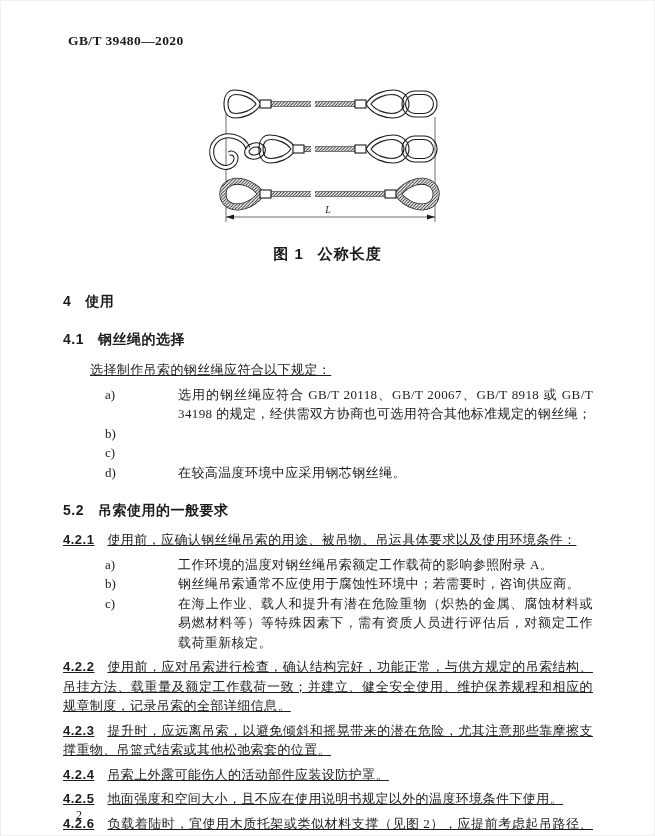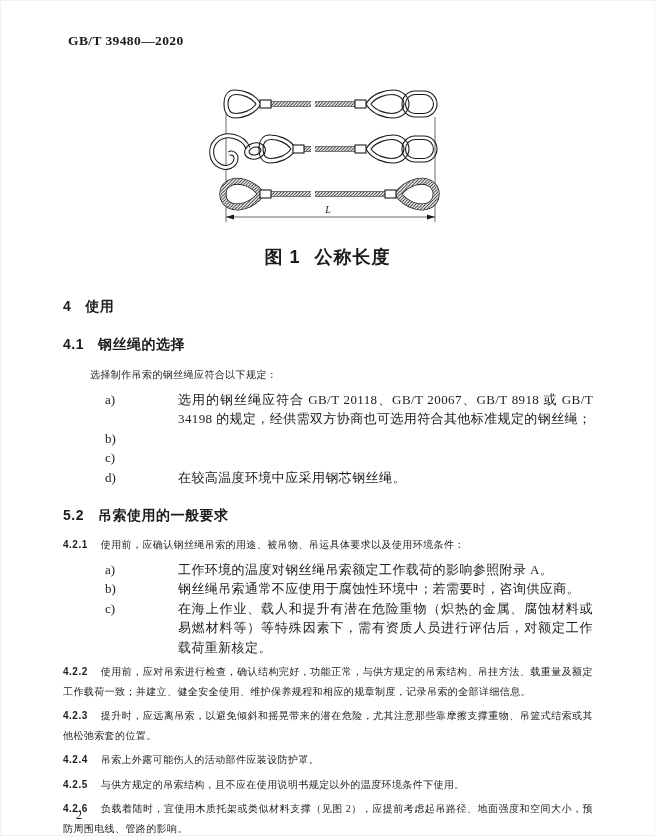--- a/index.html
+++ b/index.html
@@ -22,39 +22,40 @@
   .figure-wrap {
     margin-top:24px;
     display:flex;
     justify-content:center;
   }
   .figure-caption {
     margin-top:14px;
     text-align:center;
     font-family:"Liberation Sans","DejaVu Sans",sans-serif;
     font-weight:bold;
-    font-size:18px;
+    font-size:15px;
     letter-spacing:1px;
   }
   .figure-caption .cap-gap { display:inline-block; width:14px; }
   .content { padding:0 62px 0 63px; }
   .sec-h {
     font-family:"Liberation Sans","DejaVu Sans",sans-serif;
     font-weight:bold;
     font-size:14px;
     letter-spacing:0.5px;
   }
   .sec-h .h-num { margin-right:14px; }
   .h-l1 { margin-top:29px; }
   .h-l2 { margin-top:20px; }
   p.body-p {
-    font-size:10px;
+    font-size:13px;
     line-height:19.5px;
     letter-spacing:0.4px;
     text-align:justify;
+    text-decoration:underline;
   }
   .intro-p { margin-top:11px; text-indent:27px; }
   .clause { margin-top:5px; }
   .clause .cnum {
     font-family:"Liberation Sans","DejaVu Sans",sans-serif;
     font-weight:bold;
     margin-right:13px;
     letter-spacing:0.5px;
   }
   .sub-list { margin-top:5px; }
@@ -266,21 +267,21 @@
 
     <p class="body-p clause">
       <span class="cnum">4.2.3</span><span>提升时，应远离吊索，以避免倾斜和摇晃带来的潜在危险，尤其注意那些靠摩擦支撑重物、吊篮式结索或其他松弛索套的位置。</span>
     </p>
 
     <p class="body-p clause">
       <span class="cnum">4.2.4</span><span>吊索上外露可能伤人的活动部件应装设防护罩。</span>
     </p>
 
     <p class="body-p clause">
-      <span class="cnum">4.2.5</span><span>与供方规定的吊索结构，且不应在使用说明书规定以外的温度环境条件下使用。</span>
+      <span class="cnum">4.2.5</span><span>地面强度和空间大小，且不应在使用说明书规定以外的温度环境条件下使用。</span>
     </p>
 
     <p class="body-p clause">
       <span class="cnum">4.2.6</span><span>负载着陆时，宜使用木质托架或类似材料支撑（见图 2），应提前考虑起吊路径、地面强度和空间大小，预防周围电线、管路的影响。</span>
     </p>
 
   </div>
 
   <div class="page-footer">2</div>
 

